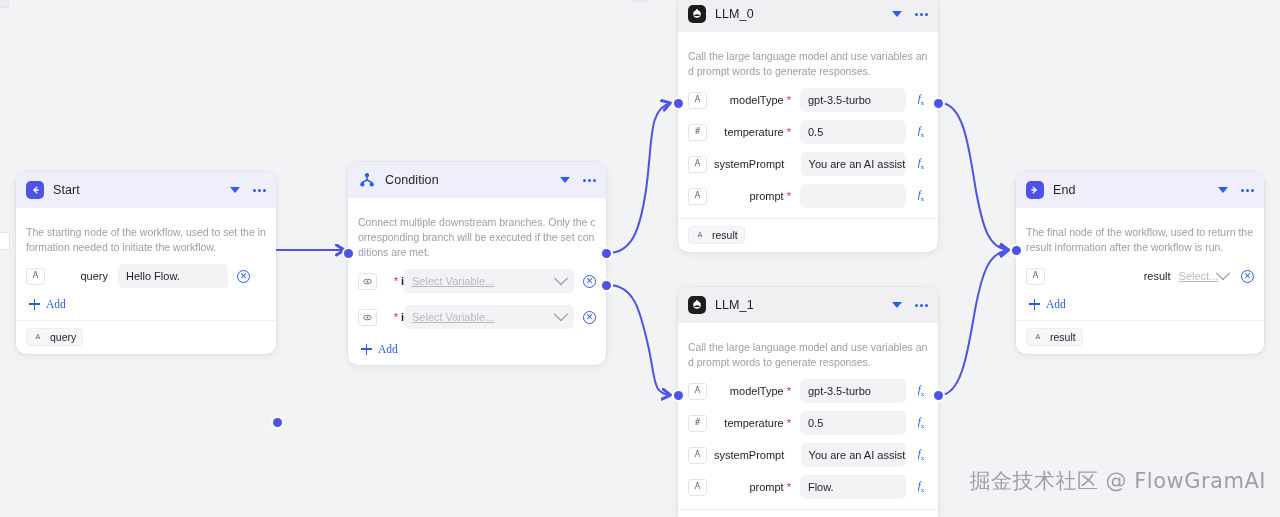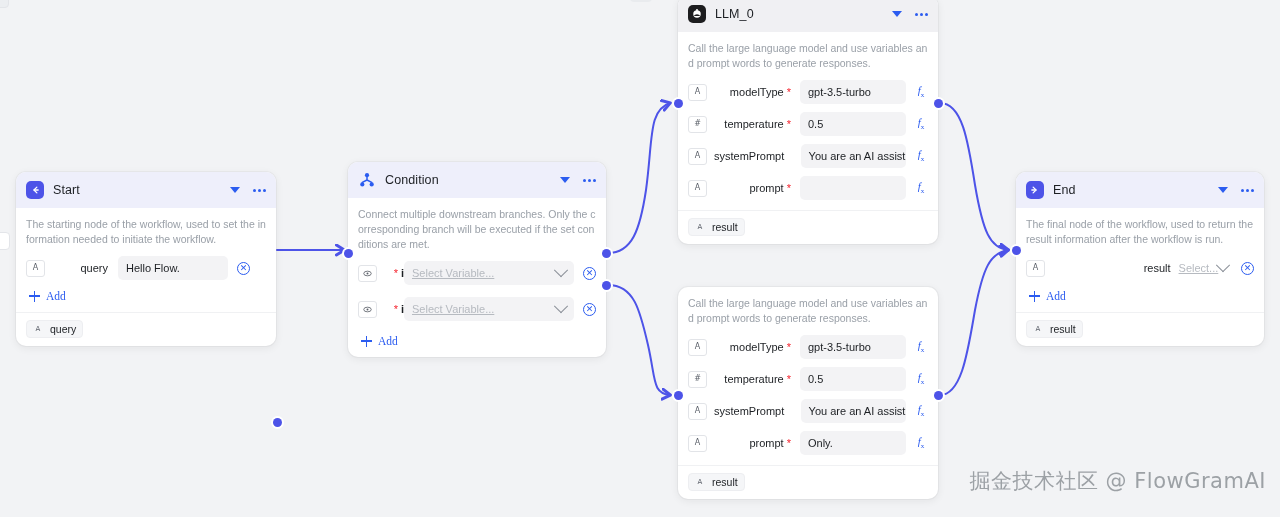--- a/index.html
+++ b/index.html
@@ -88,21 +88,21 @@
     gap: 2px;
     align-items: center;
   }
   .dots i {
     width: 3px; height: 3px;
     background: #2b5cf0;
     border-radius: 50%;
     display: block;
   }
 
-  .node-body { padding: 8px 10px 10px 10px; }
+  .node-body { padding: 16px 10px 10px 10px; }
 
   .node-desc {
     font-size: 10.5px;
     line-height: 15px;
     color: #9aa0a8;
     margin: 1px 0 9px 0;
     word-break: break-all;
   }
 
   
@@ -473,20 +473,38 @@
       <span class="chip">
         <span class="tbox">A</span>
         <span>result</span>
       </span>
     </div>
     <div class="port" style="left:-4.5px;top:102.5px;"></div>
     <div class="port" style="left:255.5px;top:102.5px;"></div>
   </div>
 
   <div class="node" id="node-llm1">
+    <div class="node-head llm">
+      <div class="node-icon llm">
+        <svg width="12" height="12" viewBox="0 0 16 16" aria-hidden="true">
+          <circle cx="8" cy="8" r="5" fill="#ffffff"></circle>
+          <path d="M3.6 10.8 A5 5 0 0 1 12.4 10.8 Z" fill="#1d1d1f"></path>
+          <circle cx="8" cy="2.6" r="1.3" fill="#ffffff"></circle>
+        </svg>
+      </div>
+      <div class="node-title">LLM_1</div>
+      <div class="head-actions">
+        <div class="caret-down"></div>
+        <div class="dots">
+            <i></i>
+            <i></i>
+            <i></i>
+          </div>
+      </div>
+    </div>
     <div class="node-body">
       <div class="node-desc">Call the large language model and use variables and prompt words to generate responses.</div>
 
       <div class="row">
         <div class="tbox">A</div>
         <div class="fname lbl-76">modelType</div>
         <span class="req">*</span>
         <div class="val" style="width:122px;margin-left:9px;">gpt-3.5-turbo</div>
         <div class="fx" style="margin-left:8px;">f<sub>x</sub></div>
       </div>
@@ -504,21 +522,21 @@
         <div class="fname lbl-76">systemPrompt</div>
         <span class="req" style="visibility:hidden;">*</span>
         <div class="val" style="width:122px;margin-left:9px;">You are an AI assistant.</div>
         <div class="fx" style="margin-left:8px;">f<sub>x</sub></div>
       </div>
 
       <div class="row">
         <div class="tbox">A</div>
         <div class="fname lbl-76">prompt</div>
         <span class="req">*</span>
-        <div class="val" style="width:122px;margin-left:9px;">Only.</div>
+        <div class="val" style="width:122px;margin-left:9px;">Flow.</div>
         <div class="fx" style="margin-left:8px;">f<sub>x</sub></div>
       </div>
     </div>
     <div class="node-foot">
       <span class="chip">
         <span class="tbox">A</span>
         <span>result</span>
       </span>
     </div>
     <div class="port" style="left:-4.5px;top:103.5px;"></div>

